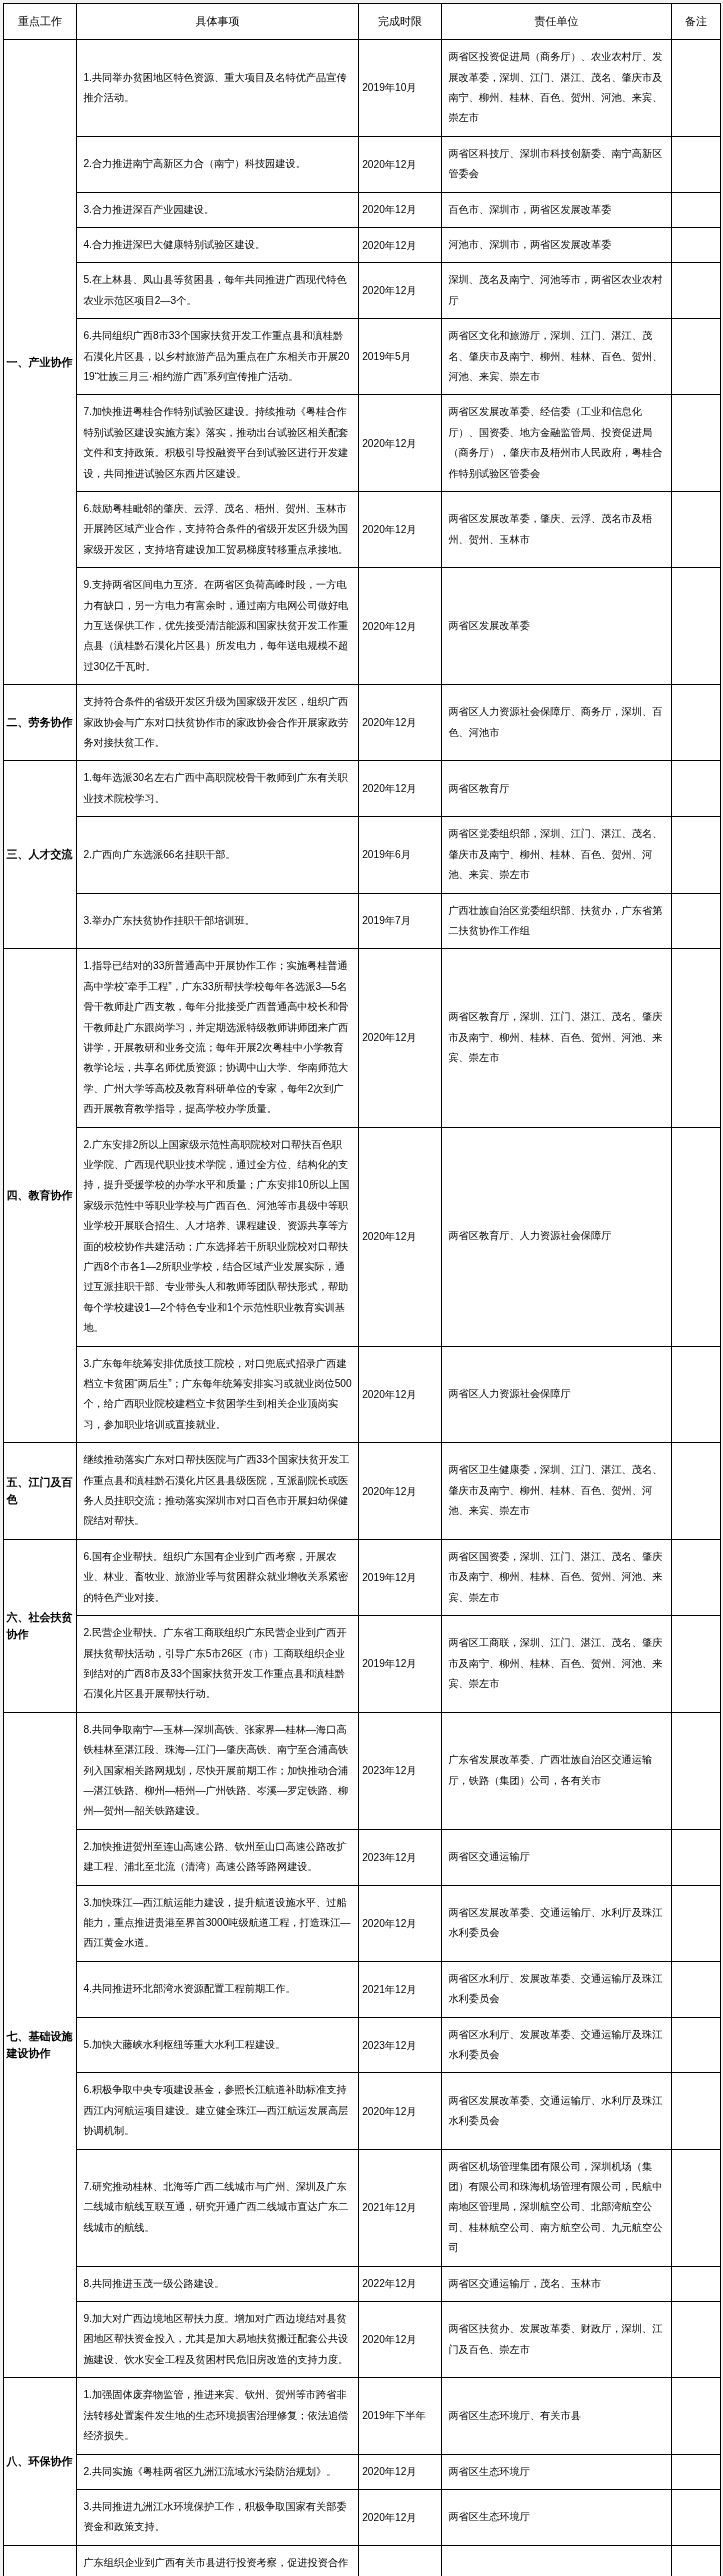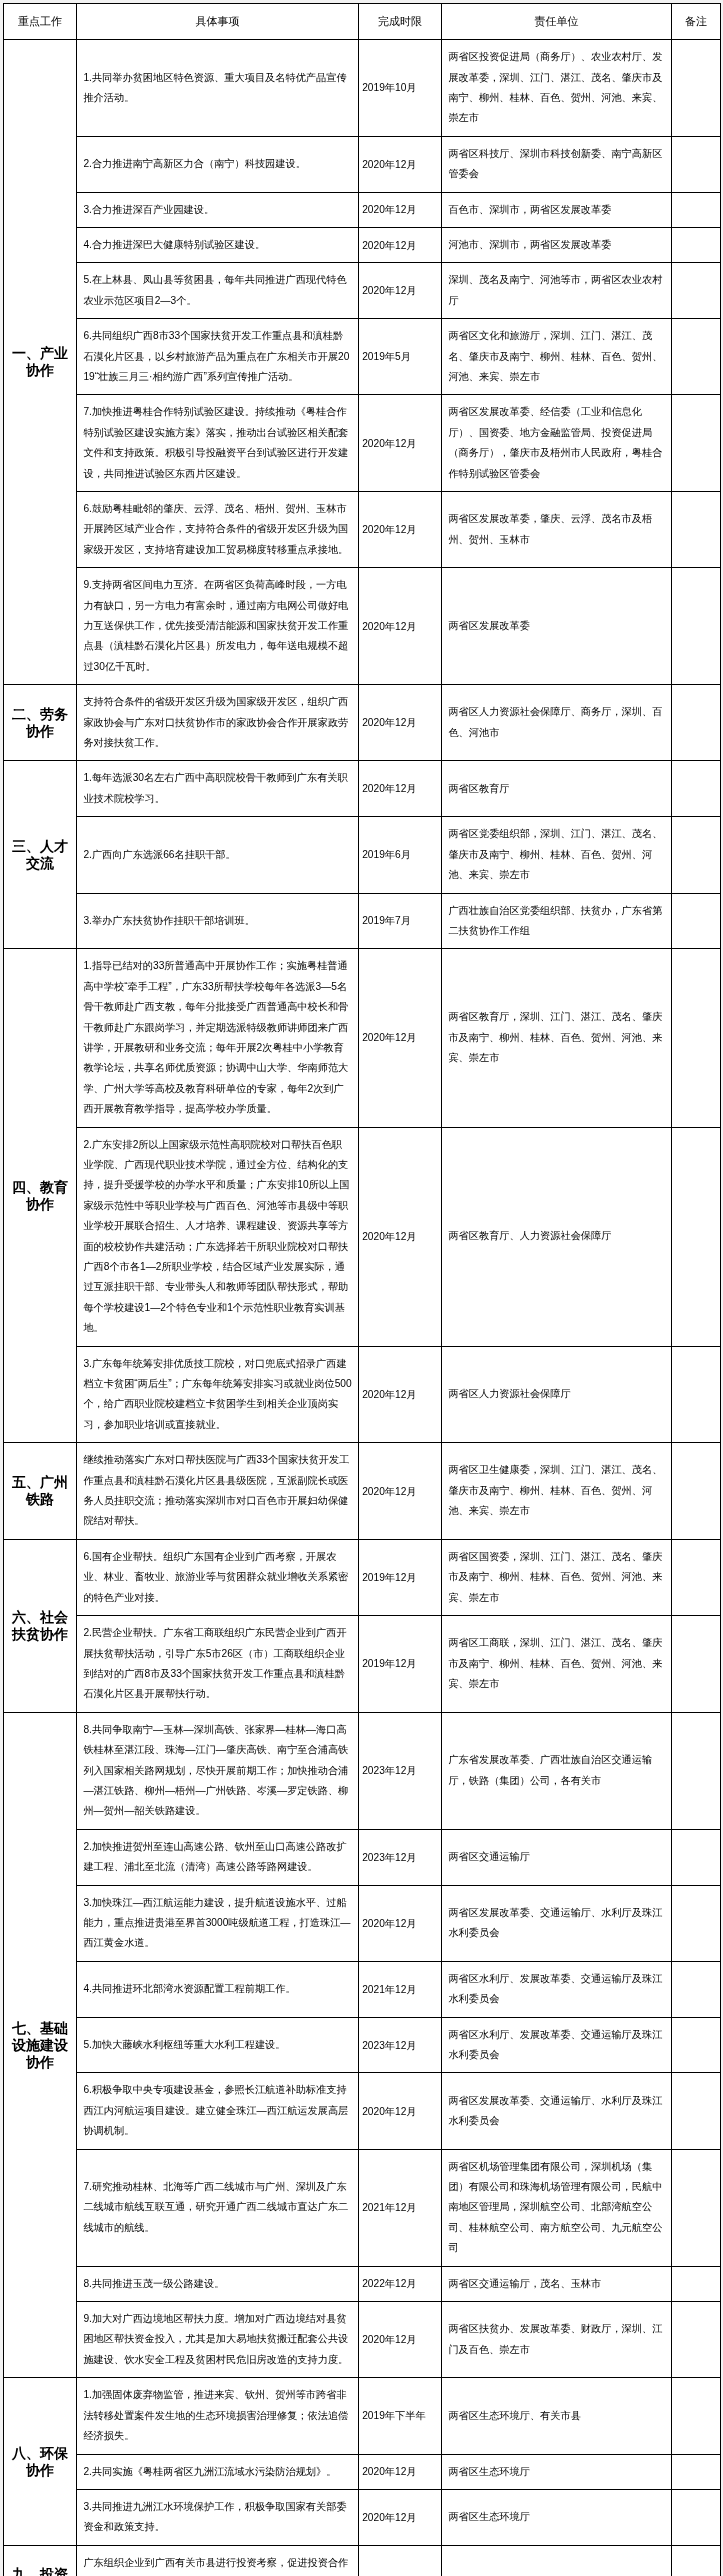--- a/index.html
+++ b/index.html
@@ -28,23 +28,23 @@
   col.c-note{width:49px;}
   th.hdr{
     font-size:11px;
     font-weight:normal;
     height:36px;
     text-align:center;
     padding:1.6px;
   }
   td.cat{
     font-weight:bold;
-    font-size:14px;
+    font-size:11px;
     line-height:17px;
-    text-align:center;
+    text-align:left;
     padding:3.1px 2.4px;
   }
   td.task{
     font-size:10.2px;
     line-height:20.4px;
     text-align:left;
     padding:7px 6.3px;
   }
   td.date{
     font-size:10.2px;
@@ -179,21 +179,21 @@
           <td class="unit">两省区教育厅、人力资源社会保障厅</td>
           <td class="note"></td>
         </tr>
         <tr>
           <td class="task">3.广东每年统筹安排优质技工院校，对口兜底式招录广西建档立卡贫困“两后生”；广东每年统筹安排实习或就业岗位500个，给广西职业院校建档立卡贫困学生到相关企业顶岗实习，参加职业培训或直接就业。</td>
           <td class="date">2020年12月</td>
           <td class="unit">两省区人力资源社会保障厅</td>
           <td class="note"></td>
         </tr>
         <tr>
-          <td class="cat" rowspan="1">五、广州铁路</td>
+          <td class="cat" rowspan="1">五、江门及百色</td>
           <td class="task">继续推动落实广东对口帮扶医院与广西33个国家扶贫开发工作重点县和滇桂黔石漠化片区县县级医院，互派副院长或医务人员挂职交流；推动落实深圳市对口百色市开展妇幼保健院结对帮扶。</td>
           <td class="date">2020年12月</td>
           <td class="unit">两省区卫生健康委，深圳、江门、湛江、茂名、肇庆市及南宁、柳州、桂林、百色、贺州、河池、来宾、崇左市</td>
           <td class="note"></td>
         </tr>
         <tr>
           <td class="cat" rowspan="2">六、社会扶贫协作</td>
           <td class="task">6.国有企业帮扶。组织广东国有企业到广西考察，开展农业、林业、畜牧业、旅游业等与贫困群众就业增收关系紧密的特色产业对接。</td>
           <td class="date">2019年12月</td>
           <td class="unit">两省区国资委，深圳、江门、湛江、茂名、肇庆市及南宁、柳州、桂林、百色、贺州、河池、来宾、崇左市</td>

